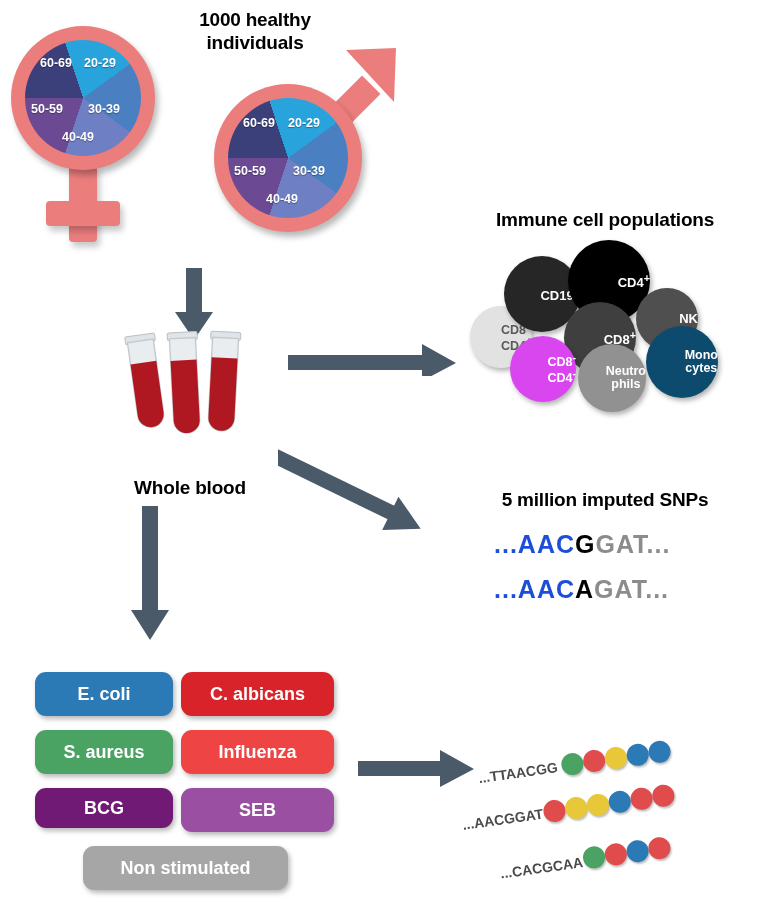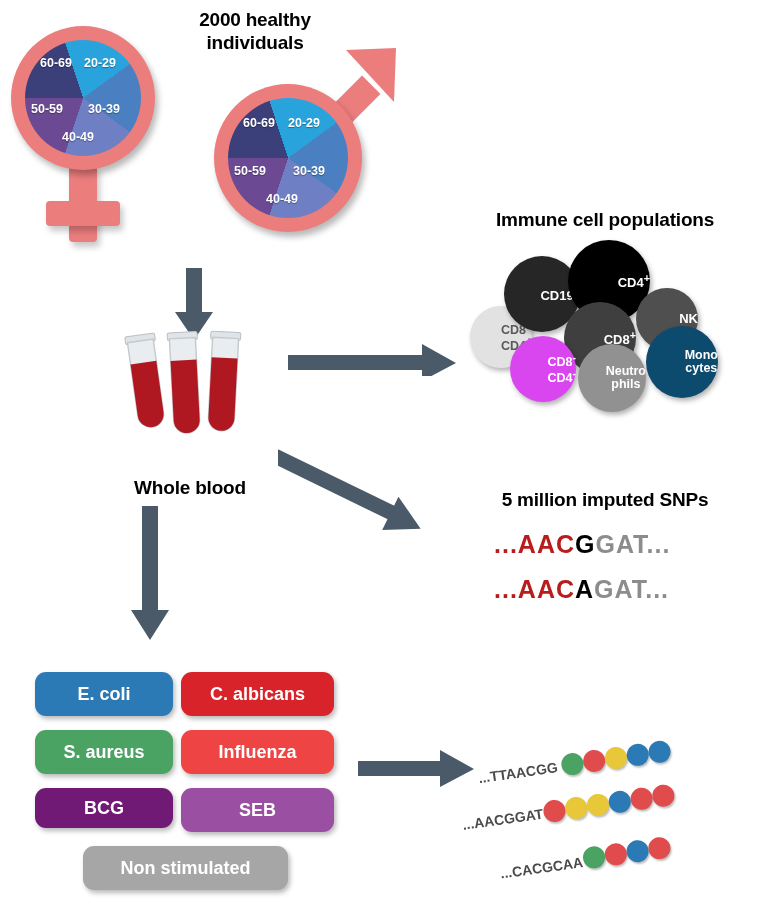--- a/index.html
+++ b/index.html
@@ -76,21 +76,21 @@
 
   
   .snp-line {
     position:absolute;
     font-family:"Liberation Sans", sans-serif;
     font-weight:bold;
     font-size:25px;
     letter-spacing:1px;
     white-space:nowrap;
   }
-  .snp-line .fade { color:#b91c1c; }
+  .snp-line .fade { color:#1d4ed8; }
   .snp-line .mid { color:#8c8c8c; }
   .snp-line .hi { color:#000; }
 
   
   .stim {
     position:absolute;
     border-radius:11px;
     color:#fff;
     font-weight:bold;
     font-size:18px;
@@ -111,21 +111,21 @@
   .bead {
     position:absolute;
     border-radius:50%;
     box-shadow:1px 2px 2px rgba(0,0,0,0.25);
   }
 </style>
 </head>
 <body>
 
 <div class="abs heading" style="left:140px; top:8px; width:230px;">
-  <div>2000 healthy</div>
+  <div>1000 healthy</div>
   <div>individuals</div>
 </div>
 
 <div class="sym-wrap" style="left:8px; top:18px; width:200px; height:230px;">
 
   <div class="f-stem" style="left:61px; top:148px; width:28px; height:76px; border-radius:4px;"></div>
 
   <div class="f-stem" style="left:38px; top:183px; width:74px; height:25px; border-radius:4px;"></div>
 
   <div class="pie-ring" style="left:3px; top:8px; width:144px; height:144px;"></div>

